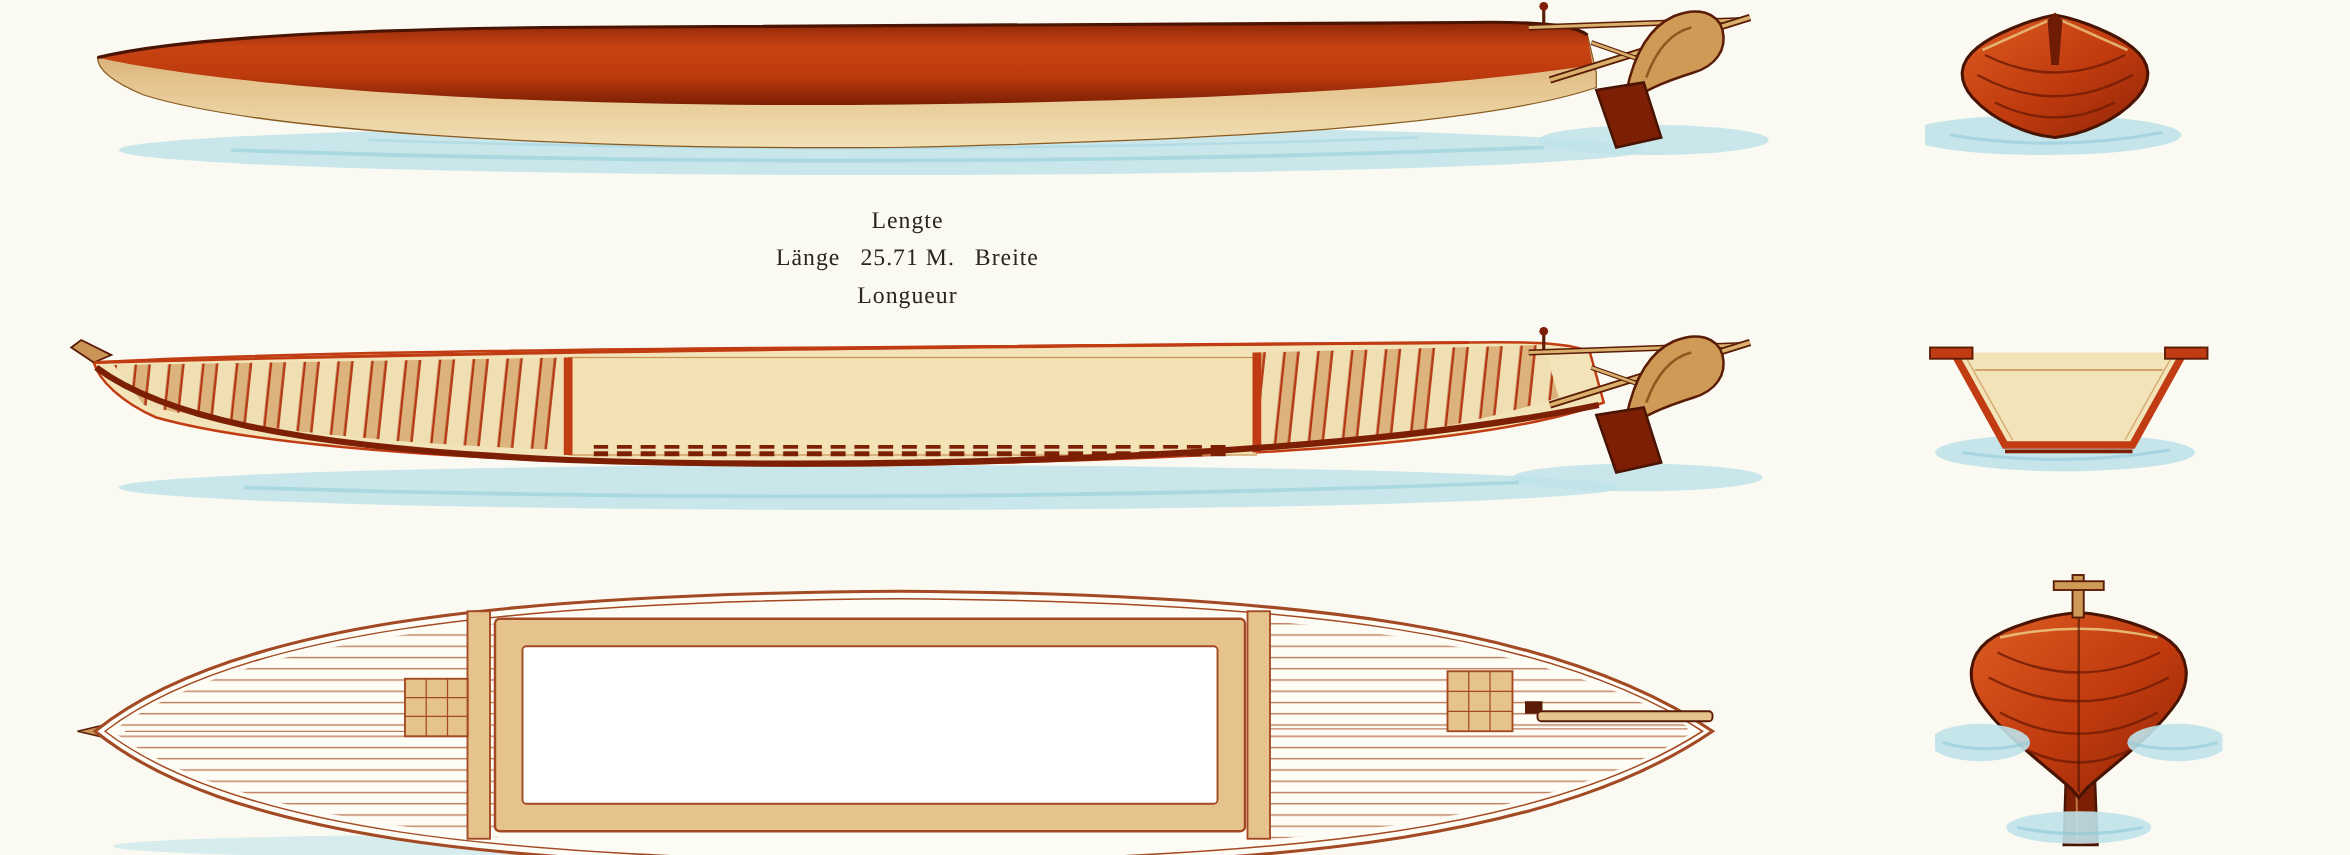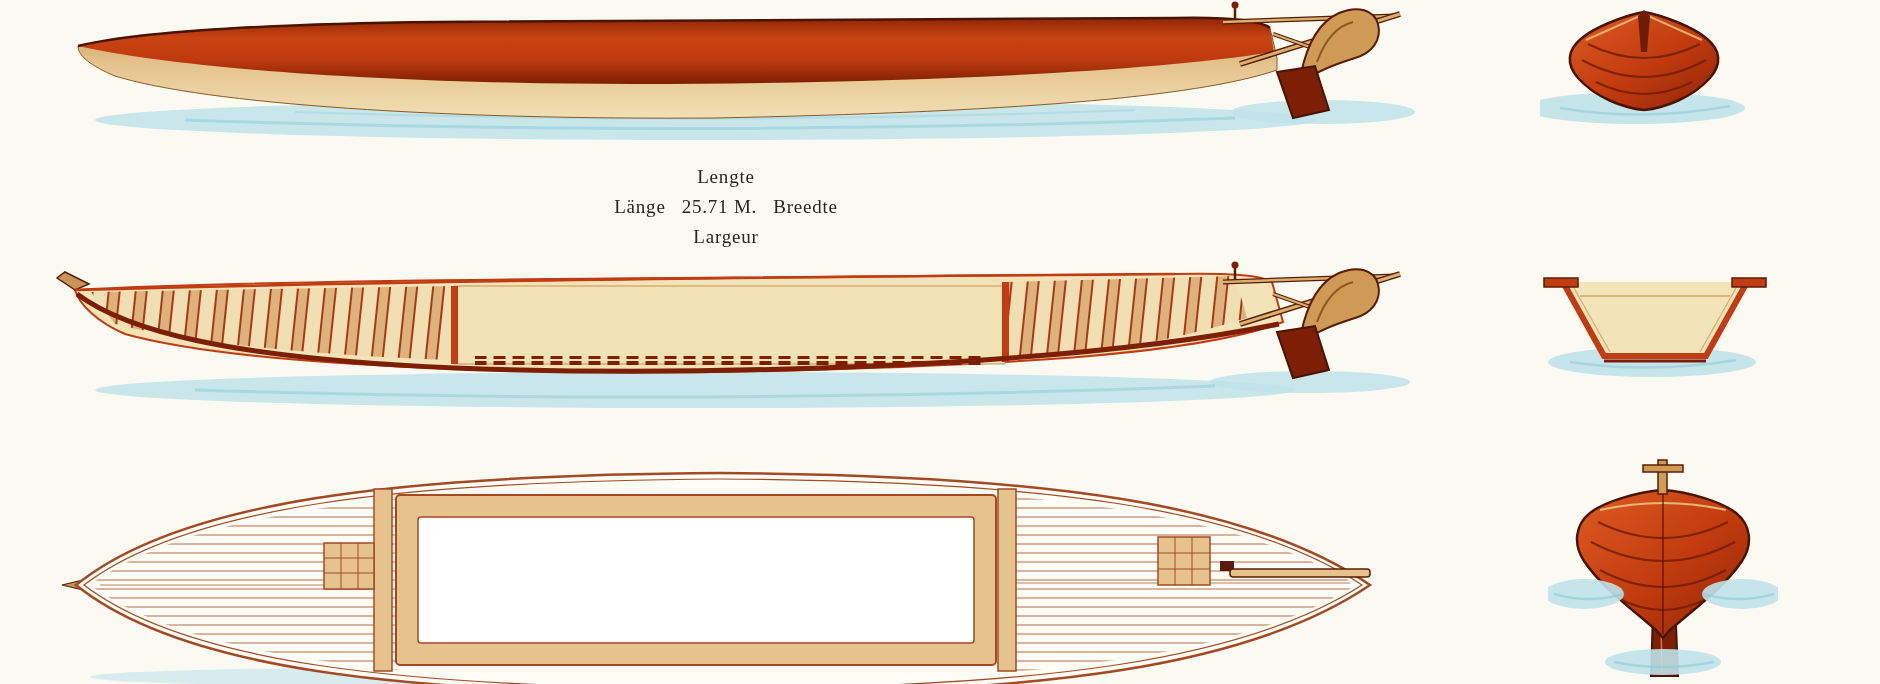--- a/index.html
+++ b/index.html
@@ -103,23 +103,23 @@
       <path d="M 56,80 Q 104,104 152,80" class="nf" style="stroke:#6f1c04;stroke-width:2" opacity="0.8"></path>
       <path d="M 104,8 L 110,14 L 107,50 L 101,50 L 98,14 Z" style="fill:#6f1c04"></path>
     </g>
   </svg>
 
   <div class="labels-col" style="left:556px;top:166px;width:340px">
     <div>Lengte</div>
     <div class="labels-row">
       <span>Länge</span>
       <span>25.71 M.</span>
-      <span>Breedte</span>
+      <span>Breite</span>
     </div>
-    <div>Largeur</div>
+    <div>Longueur</div>
   </div>
 
 
   <svg class="fig" style="left:55px;top:260px" width="1360" height="160" viewBox="0 0 1360 160">
     <g>
       <ellipse cx="640" cy="130" rx="600" ry="18" style="fill:var(--water)" opacity="0.85"></ellipse>
       <ellipse cx="1255" cy="122" rx="100" ry="11" style="fill:var(--water)" opacity="0.85"></ellipse>
       <path d="M 140,130 Q 640,146 1160,126" class="nf" style="stroke:var(--water-deep);stroke-width:3" opacity="0.5"></path>
     </g>
     <g>

